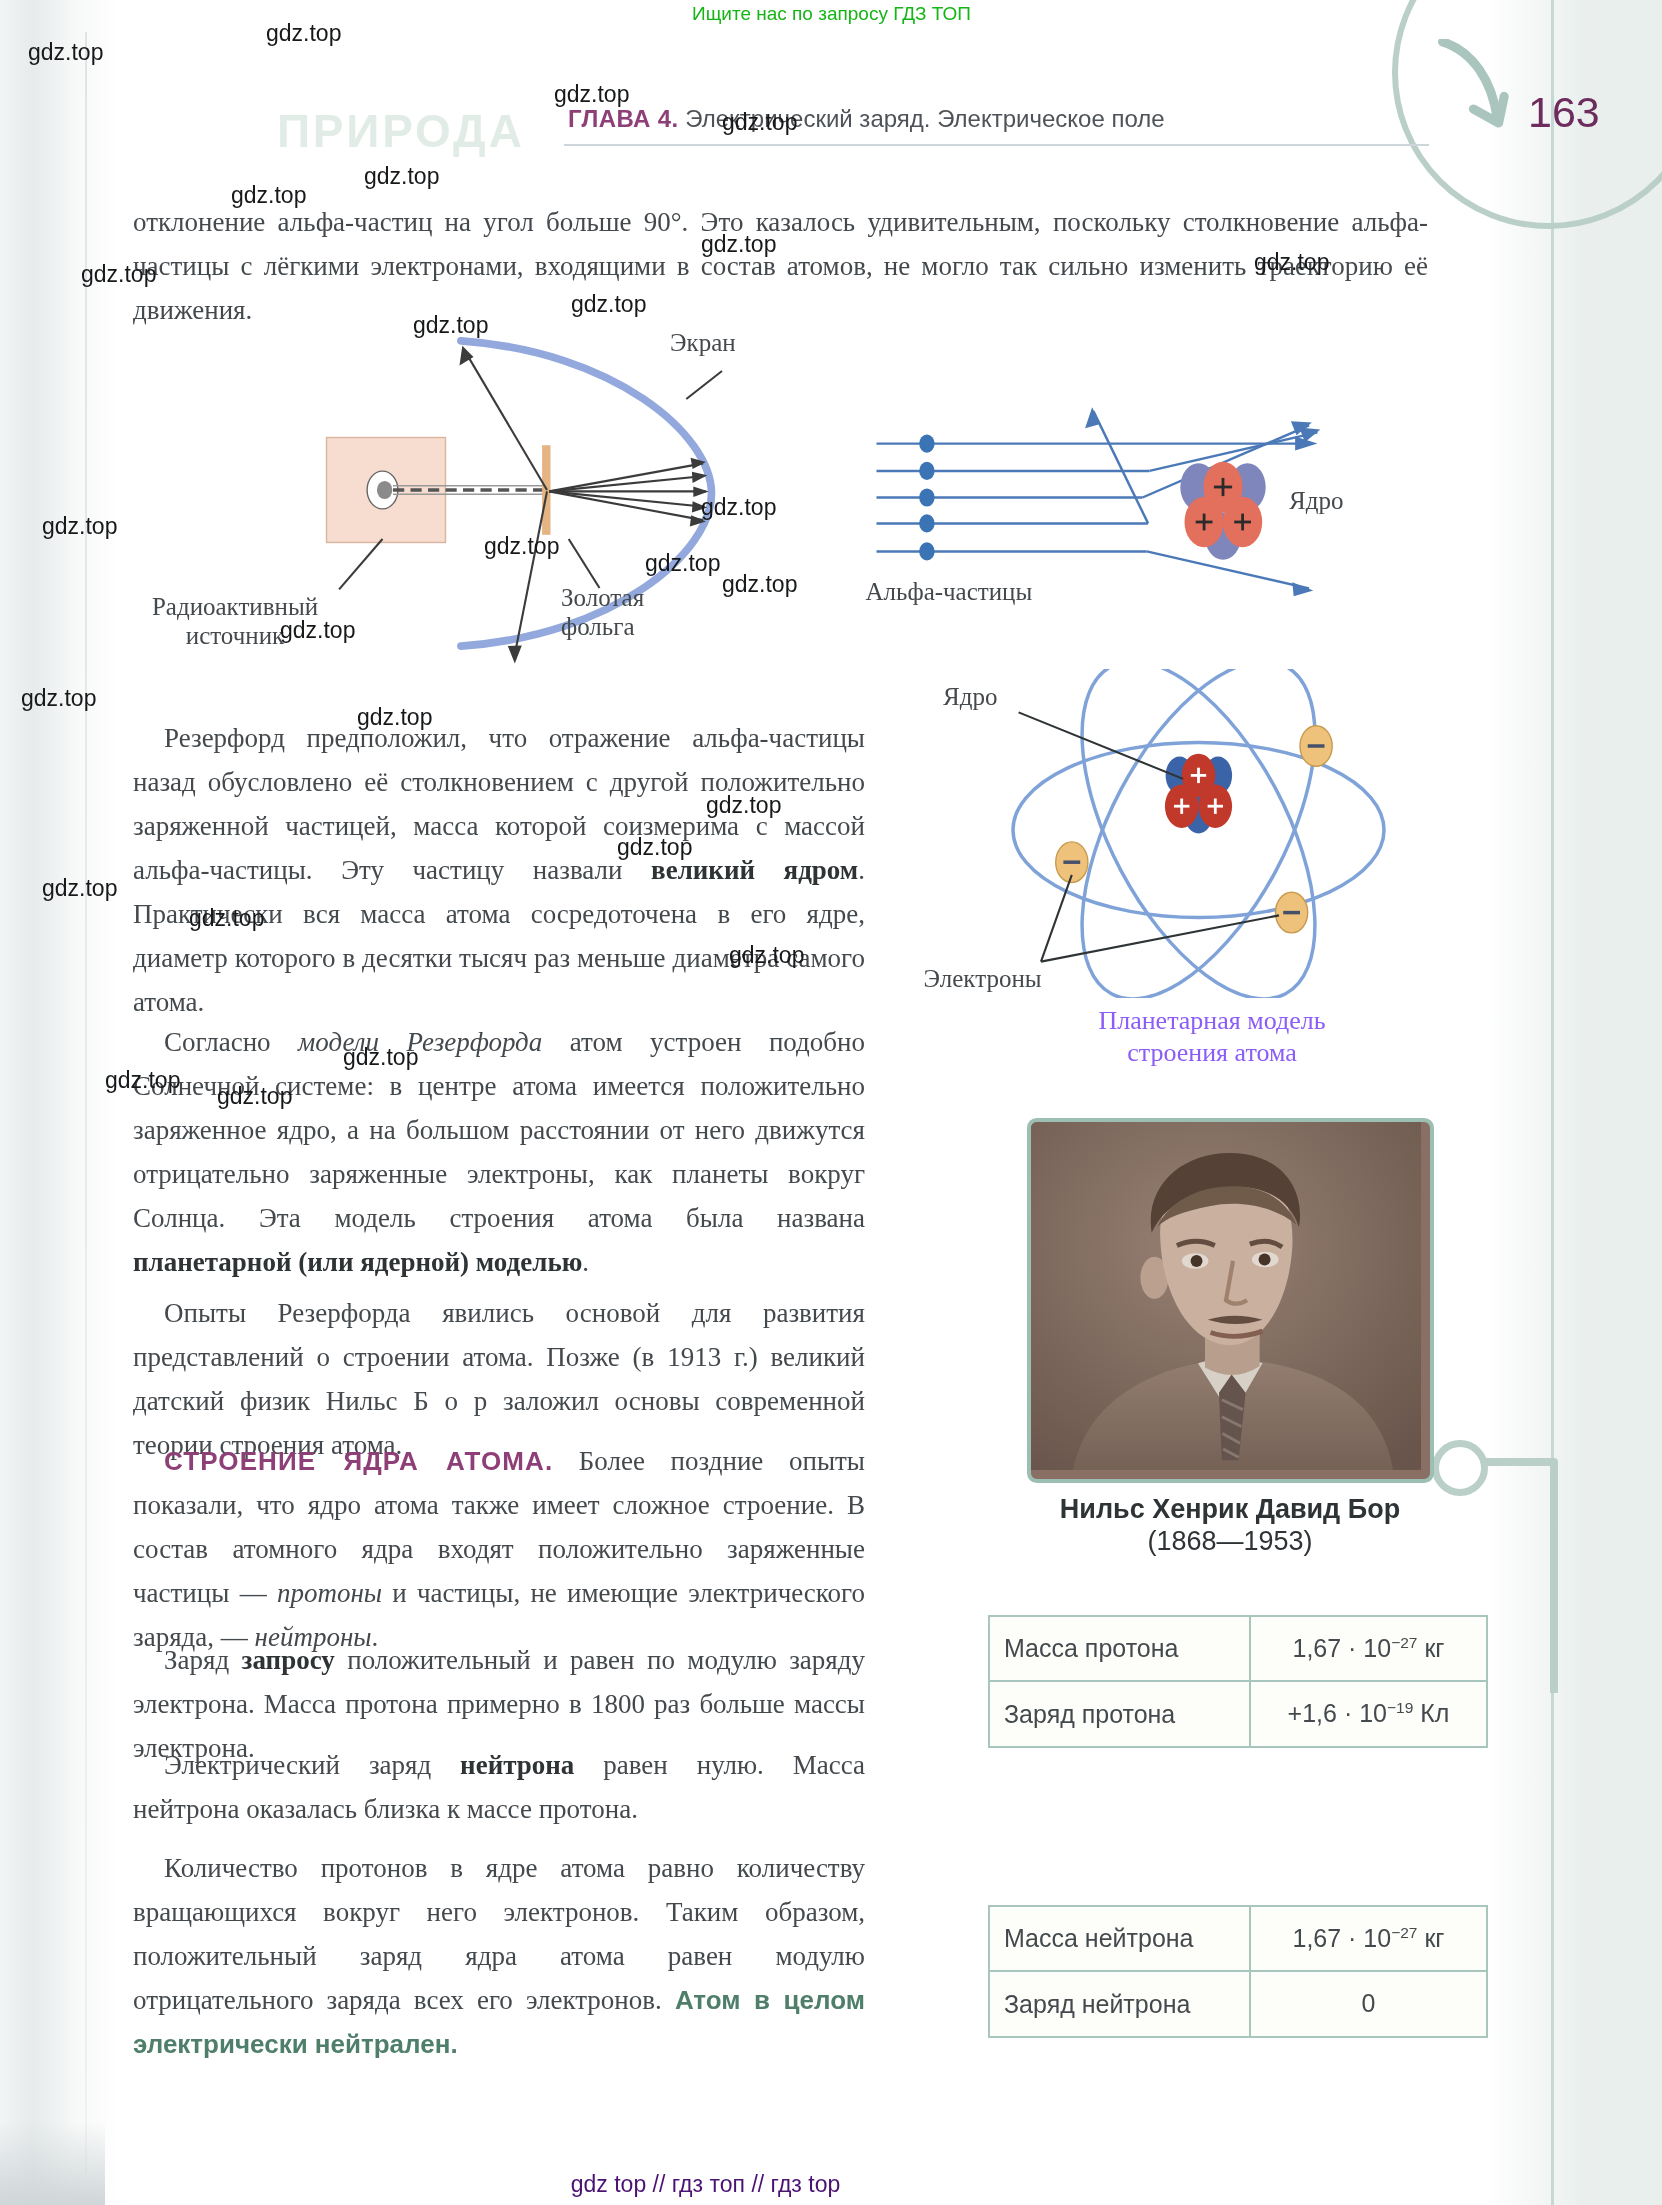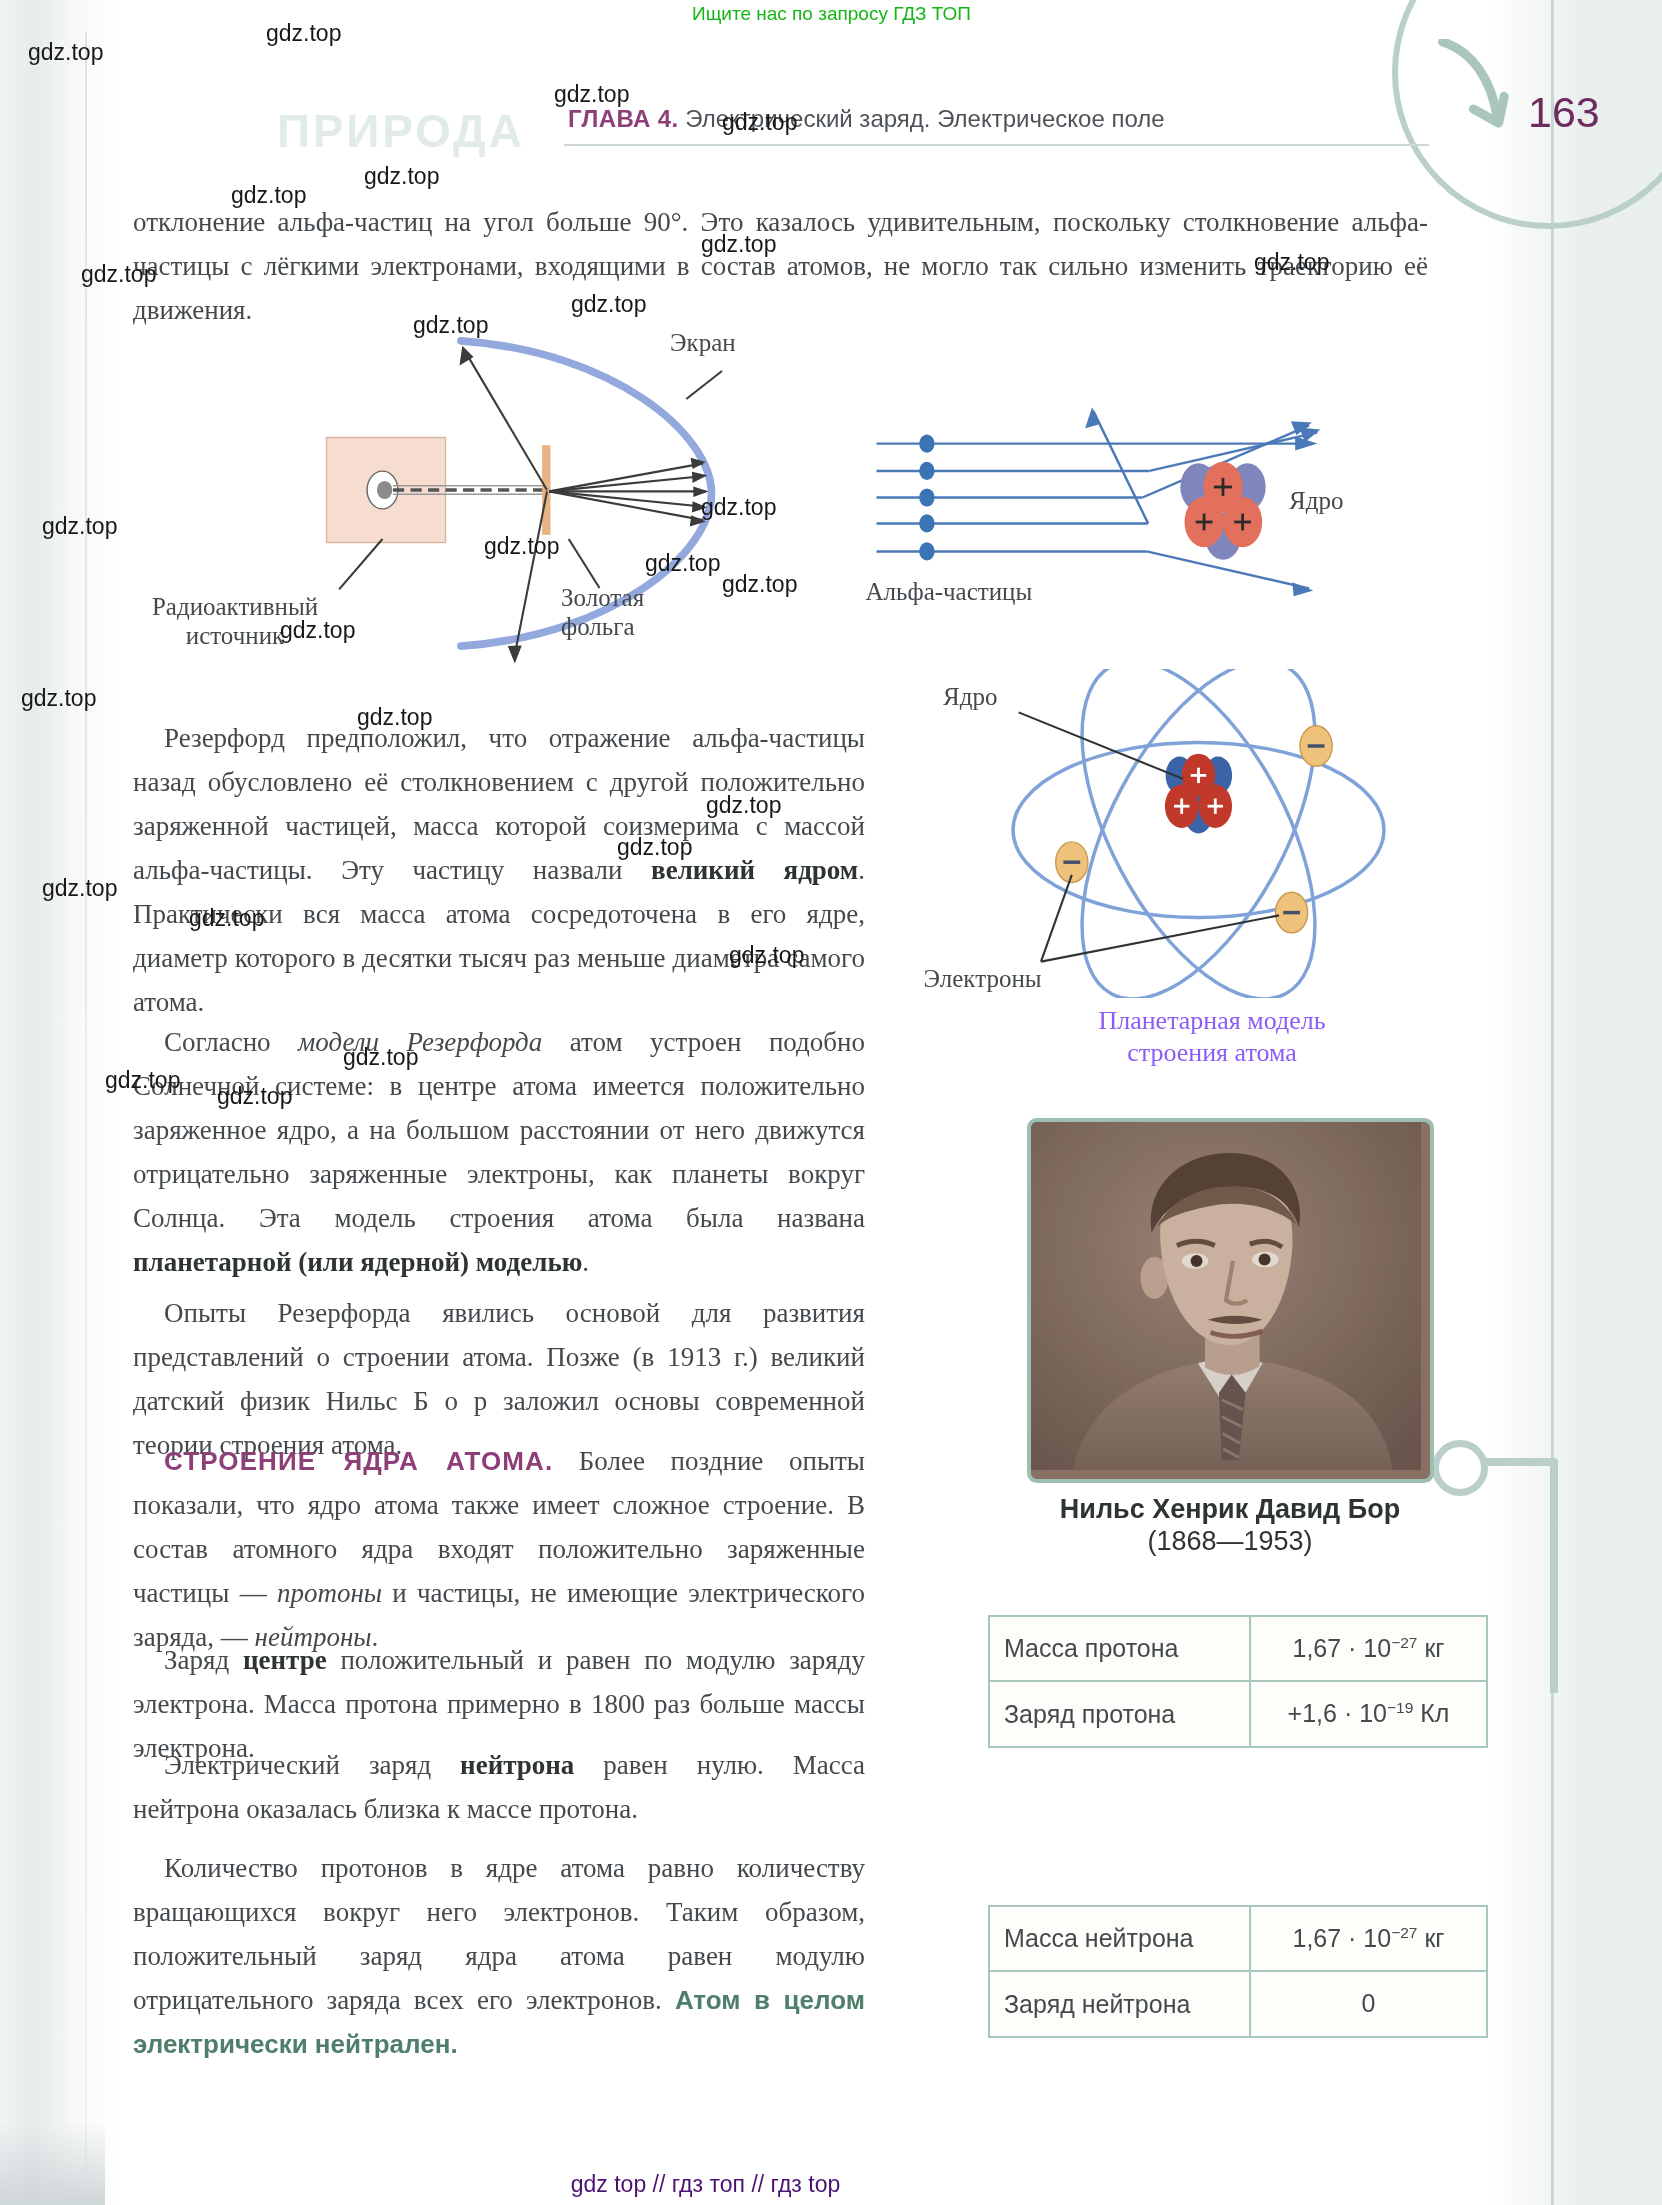--- a/index.html
+++ b/index.html
@@ -282,21 +282,21 @@
     <span>Согласно </span><i class="it">модели Резерфорда</i><span> атом устроен подобно Солнечной системе: в центре атома имеется положительно заряженное ядро, а на большом расстоянии от него движутся отрицательно заряженные электроны, как планеты вокруг Солнца. Эта модель строения атома была названа </span><b class="bold">планетарной (или ядерной) моделью</b><span>.</span>
   </div>
 
   <div class="col left-col ind" style="top:1291px;">Опыты Резерфорда явились основой для развития представлений о строении атома. Позже (в 1913 г.) великий датский физик Нильс Б о р заложил основы современной теории строения атома.</div>
 
   <div class="col left-col ind" style="top:1439px;">
     <span class="sect-head">СТРОЕНИЕ ЯДРА АТОМА.</span><span> Более поздние опыты показали, что ядро атома также имеет сложное строение. В состав атомного ядра входят положительно заряженные частицы — </span><i class="it">протоны</i><span> и частицы, не имеющие электрического заряда, — </span><i class="it">нейтроны</i><span>.</span>
   </div>
 
   <div class="col left-col ind" style="top:1638px;">
-    <span>Заряд </span><b class="bold">центре</b><span> положительный и равен по модулю заряду электрона. Масса протона примерно в 1800 раз больше массы электрона.</span>
+    <span>Заряд </span><b class="bold">запросу</b><span> положительный и равен по модулю заряду электрона. Масса протона примерно в 1800 раз больше массы электрона.</span>
   </div>
 
   <div class="col left-col ind" style="top:1846px;">
     <span>Количество протонов в ядре атома равно количеству вращающихся вокруг него электронов. Таким образом, положительный заряд ядра атома равен модулю отрицательного заряда всех его электронов. </span><span class="green-bold">Атом в целом электрически нейтрален.</span>
   </div>
 
   <div class="col left-col ind" style="top:1743px;">
     <span>Электрический заряд </span><b class="bold">нейтрона</b><span> равен нулю. Масса нейтрона оказалась близка к массе протона.</span>
   </div>
 

